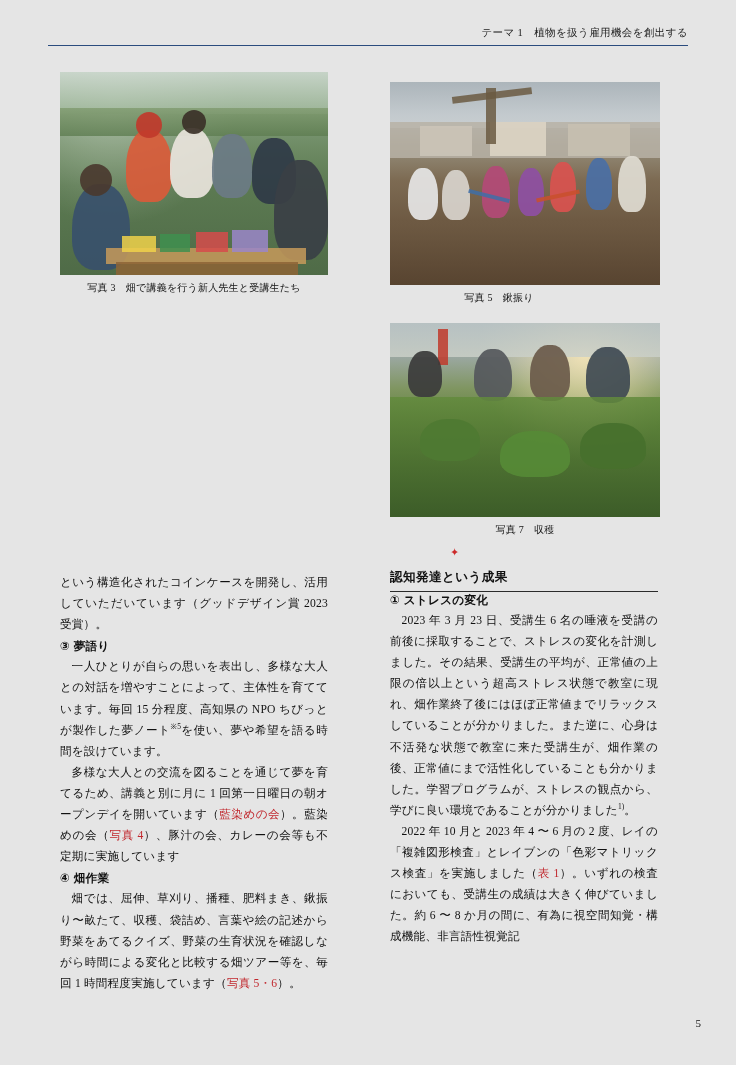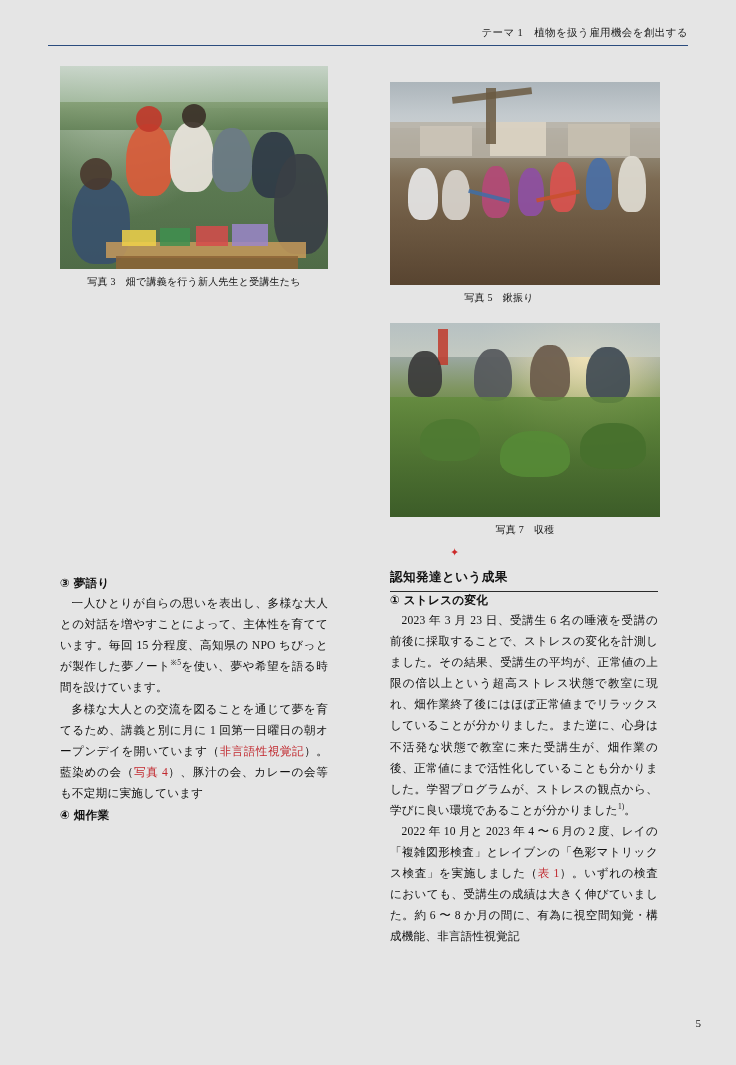--- a/index.html
+++ b/index.html
@@ -63,21 +63,21 @@
   .figure .caption {
     margin-top: 6px;
     text-align: center;
     font-size: 10px;
     letter-spacing: 0.2px;
     color: #151515;
     white-space: nowrap;
   }
 
   
-  #fig3 { left: 60px; top: 66px; width: 268px; }
+  #fig3 { left: 60px; top: 72px; width: 268px; }
   #fig3 .photo { width: 268px; height: 203px; }
   
   #fig5 { left: 390px; top: 82px; width: 218px; }
   #fig5 .photo { width: 270px; height: 203px; }
   
   #fig4 { left: 60px; top: 317px; width: 268px; }
   #fig4 .photo { width: 268px; height: 200px; }
   
   #fig6 { left: 390px; top: 323px; width: 270px; }
   #fig6 .photo { width: 270px; height: 194px; }
@@ -263,29 +263,31 @@
         <div class="blob" style="left:110px;top:108px;width:70px;height:46px;background:#568a36;"></div>
         <div class="blob" style="left:190px;top:100px;width:66px;height:46px;background:#46702c;"></div>
       </div>
     </div>
     <div class="caption">写真 7　収穫</div>
   </div>
 
   <div class="red-mark">✦</div>
 
   <div class="col" id="col-left">
+    <p>という構造化されたコインケースを開発し、活用していただいています（グッドデザイン賞 2023 受賞）。</p>
 
     <p class="heading-num">③ 夢語り</p>
 
     <p class="indent"><span>一人ひとりが自らの思いを表出し、多様な大人との対話を増やすことによって、主体性を育てています。毎回 15 分程度、高知県の NPO ちびっとが製作した夢ノート</span><span class="sup">※5</span><span>を使い、夢や希望を語る時間を設けています。</span></p>
 
-    <p class="indent"><span>多様な大人との交流を図ることを通じて夢を育てるため、講義と別に月に 1 回第一日曜日の朝オープンデイを開いています（</span><span class="ref">非言語性視覚記</span><span>）。藍染めの会（</span><span class="ref">写真 4</span><span>）、豚汁の会、カレーの会等も不定期に実施しています</span></p>
+    <p class="indent"><span>多様な大人との交流を図ることを通じて夢を育てるため、講義と別に月に 1 回第一日曜日の朝オープンデイを開いています（</span><span class="ref">藍染めの会</span><span>）。藍染めの会（</span><span class="ref">写真 4</span><span>）、豚汁の会、カレーの会等も不定期に実施しています</span></p>
 
     <p class="heading-num">④ 畑作業</p>
 
+    <p class="indent"><span>畑では、屈伸、草刈り、播種、肥料まき、鍬振り〜畝たて、収穫、袋詰め、言葉や絵の記述から野菜をあてるクイズ、野菜の生育状況を確認しながら時間による変化と比較する畑ツアー等を、毎回 1 時間程度実施しています（</span><span class="ref">写真 5・6</span><span>）。</span></p>
   </div>
 
   <div class="col" id="col-right">
     <p class="section-title">認知発達という成果</p>
 
     <p class="heading-num">① ストレスの変化</p>
 
     <p class="indent"><span>2023 年 3 月 23 日、受講生 6 名の唾液を受講の前後に採取することで、ストレスの変化を計測しました。その結果、受講生の平均が、正常値の上限の倍以上という超高ストレス状態で教室に現れ、畑作業終了後にはほぼ正常値までリラックスしていることが分かりました。また逆に、心身は不活発な状態で教室に来た受講生が、畑作業の後、正常値にまで活性化していることも分かりました。学習プログラムが、ストレスの観点から、学びに良い環境であることが分かりました</span><span class="sup">1)</span><span>。</span></p>
 
 

